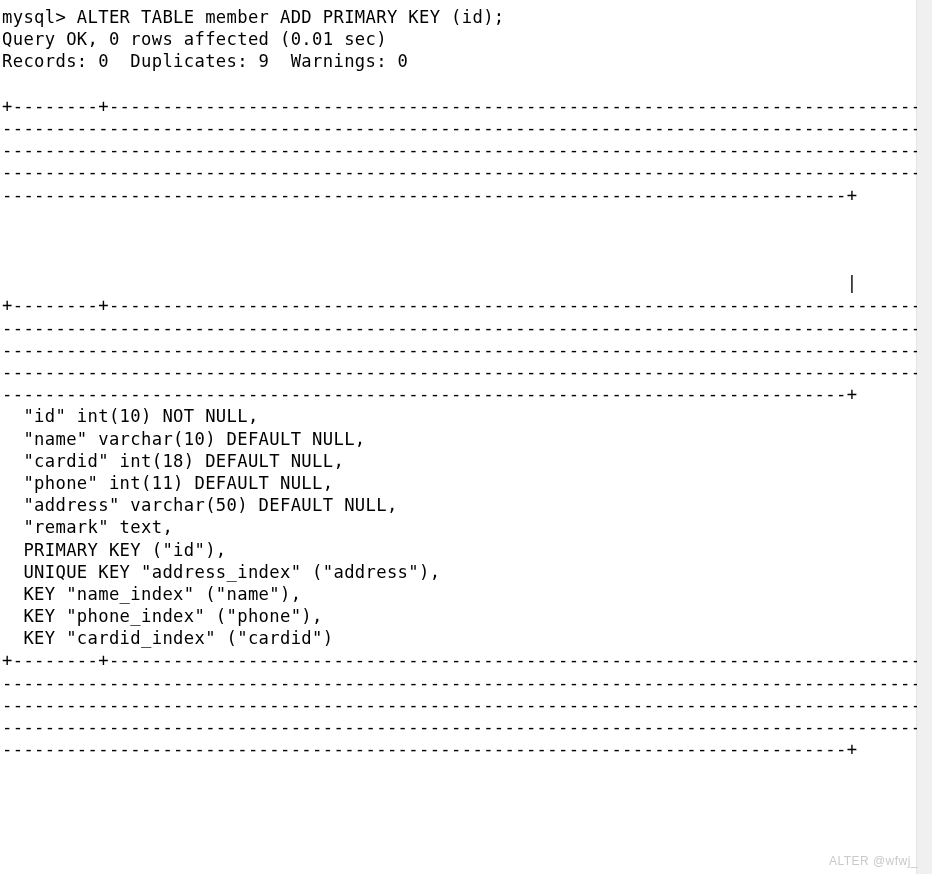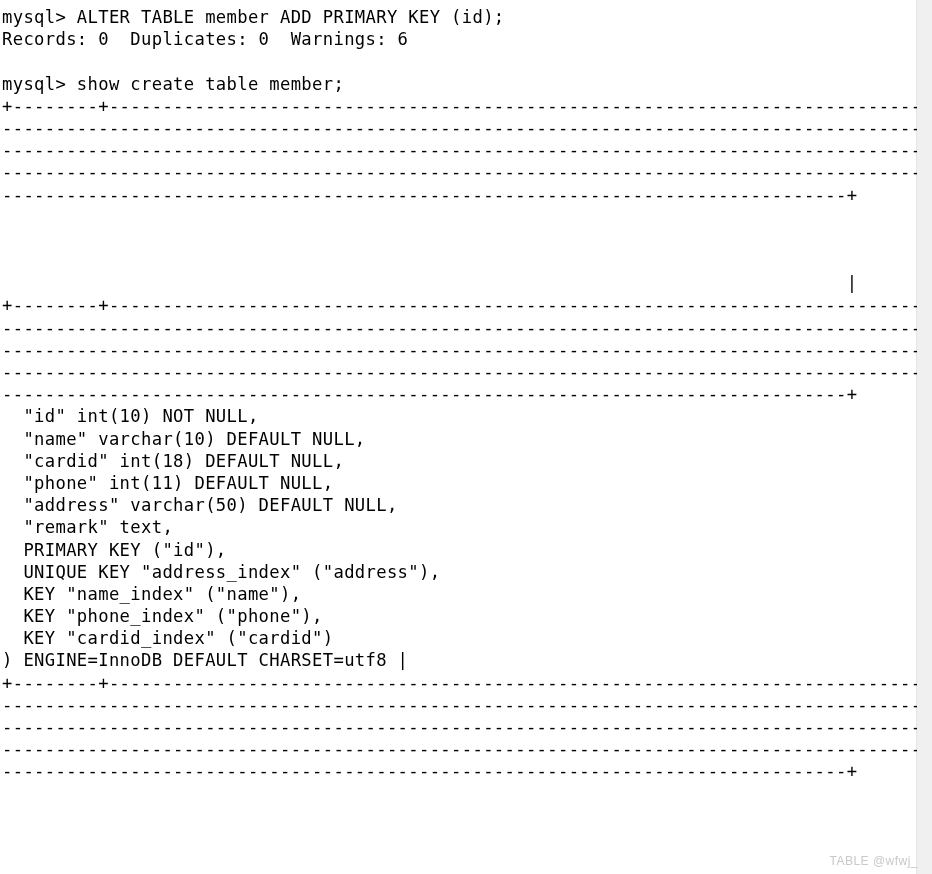--- a/index.html
+++ b/index.html
@@ -74,23 +74,23 @@
 </style>
 </head>
 <body>
 
 <div id="terminal">
 
   <div class="scroll-track"></div>
 
   <div class="term-body" id="term-body">
       <div class="line">mysql&gt; ALTER TABLE member ADD PRIMARY KEY (id);</div>
-      <div class="line">Records: 0  Duplicates: 0  Warnings: 6</div>
+      <div class="line">Query OK, 0 rows affected (0.01 sec)</div>
+      <div class="line">Records: 0  Duplicates: 9  Warnings: 0</div>
       <div class="line blank"></div>
-      <div class="line">mysql&gt; show create table member;</div>
       <div class="line wrap">+--------+----------------------------------------------------------------------------</div>
       <div class="line wrap">----------------------------------------------------------------------------------------</div>
       <div class="line wrap">----------------------------------------------------------------------------------------</div>
       <div class="line wrap">----------------------------------------------------------------------------------------</div>
       <div class="line wrap">-------------------------------------------------------------------------------+</div>
       <div class="line blank"></div>
       <div class="line blank"></div>
       <div class="line blank"></div>
       <div class="line wrap">                                                                               |</div>
       <div class="line wrap">+--------+----------------------------------------------------------------------------</div>
@@ -102,23 +102,22 @@
       <div class="line">  "name" varchar(10) DEFAULT NULL,</div>
       <div class="line">  "cardid" int(18) DEFAULT NULL,</div>
       <div class="line">  "phone" int(11) DEFAULT NULL,</div>
       <div class="line">  "address" varchar(50) DEFAULT NULL,</div>
       <div class="line">  "remark" text,</div>
       <div class="line">  PRIMARY KEY ("id"),</div>
       <div class="line">  UNIQUE KEY "address_index" ("address"),</div>
       <div class="line">  KEY "name_index" ("name"),</div>
       <div class="line">  KEY "phone_index" ("phone"),</div>
       <div class="line">  KEY "cardid_index" ("cardid")</div>
-      <div class="line">) ENGINE=InnoDB DEFAULT CHARSET=utf8 |</div>
       <div class="line wrap">+--------+----------------------------------------------------------------------------</div>
       <div class="line wrap">----------------------------------------------------------------------------------------</div>
       <div class="line wrap">----------------------------------------------------------------------------------------</div>
       <div class="line wrap">----------------------------------------------------------------------------------------</div>
       <div class="line wrap">-------------------------------------------------------------------------------+</div>
     </div>
 
-  <div class="watermark">TABLE @wfwj_</div>
+  <div class="watermark">ALTER @wfwj_</div>
 
 </div>
 
 </body></html>

